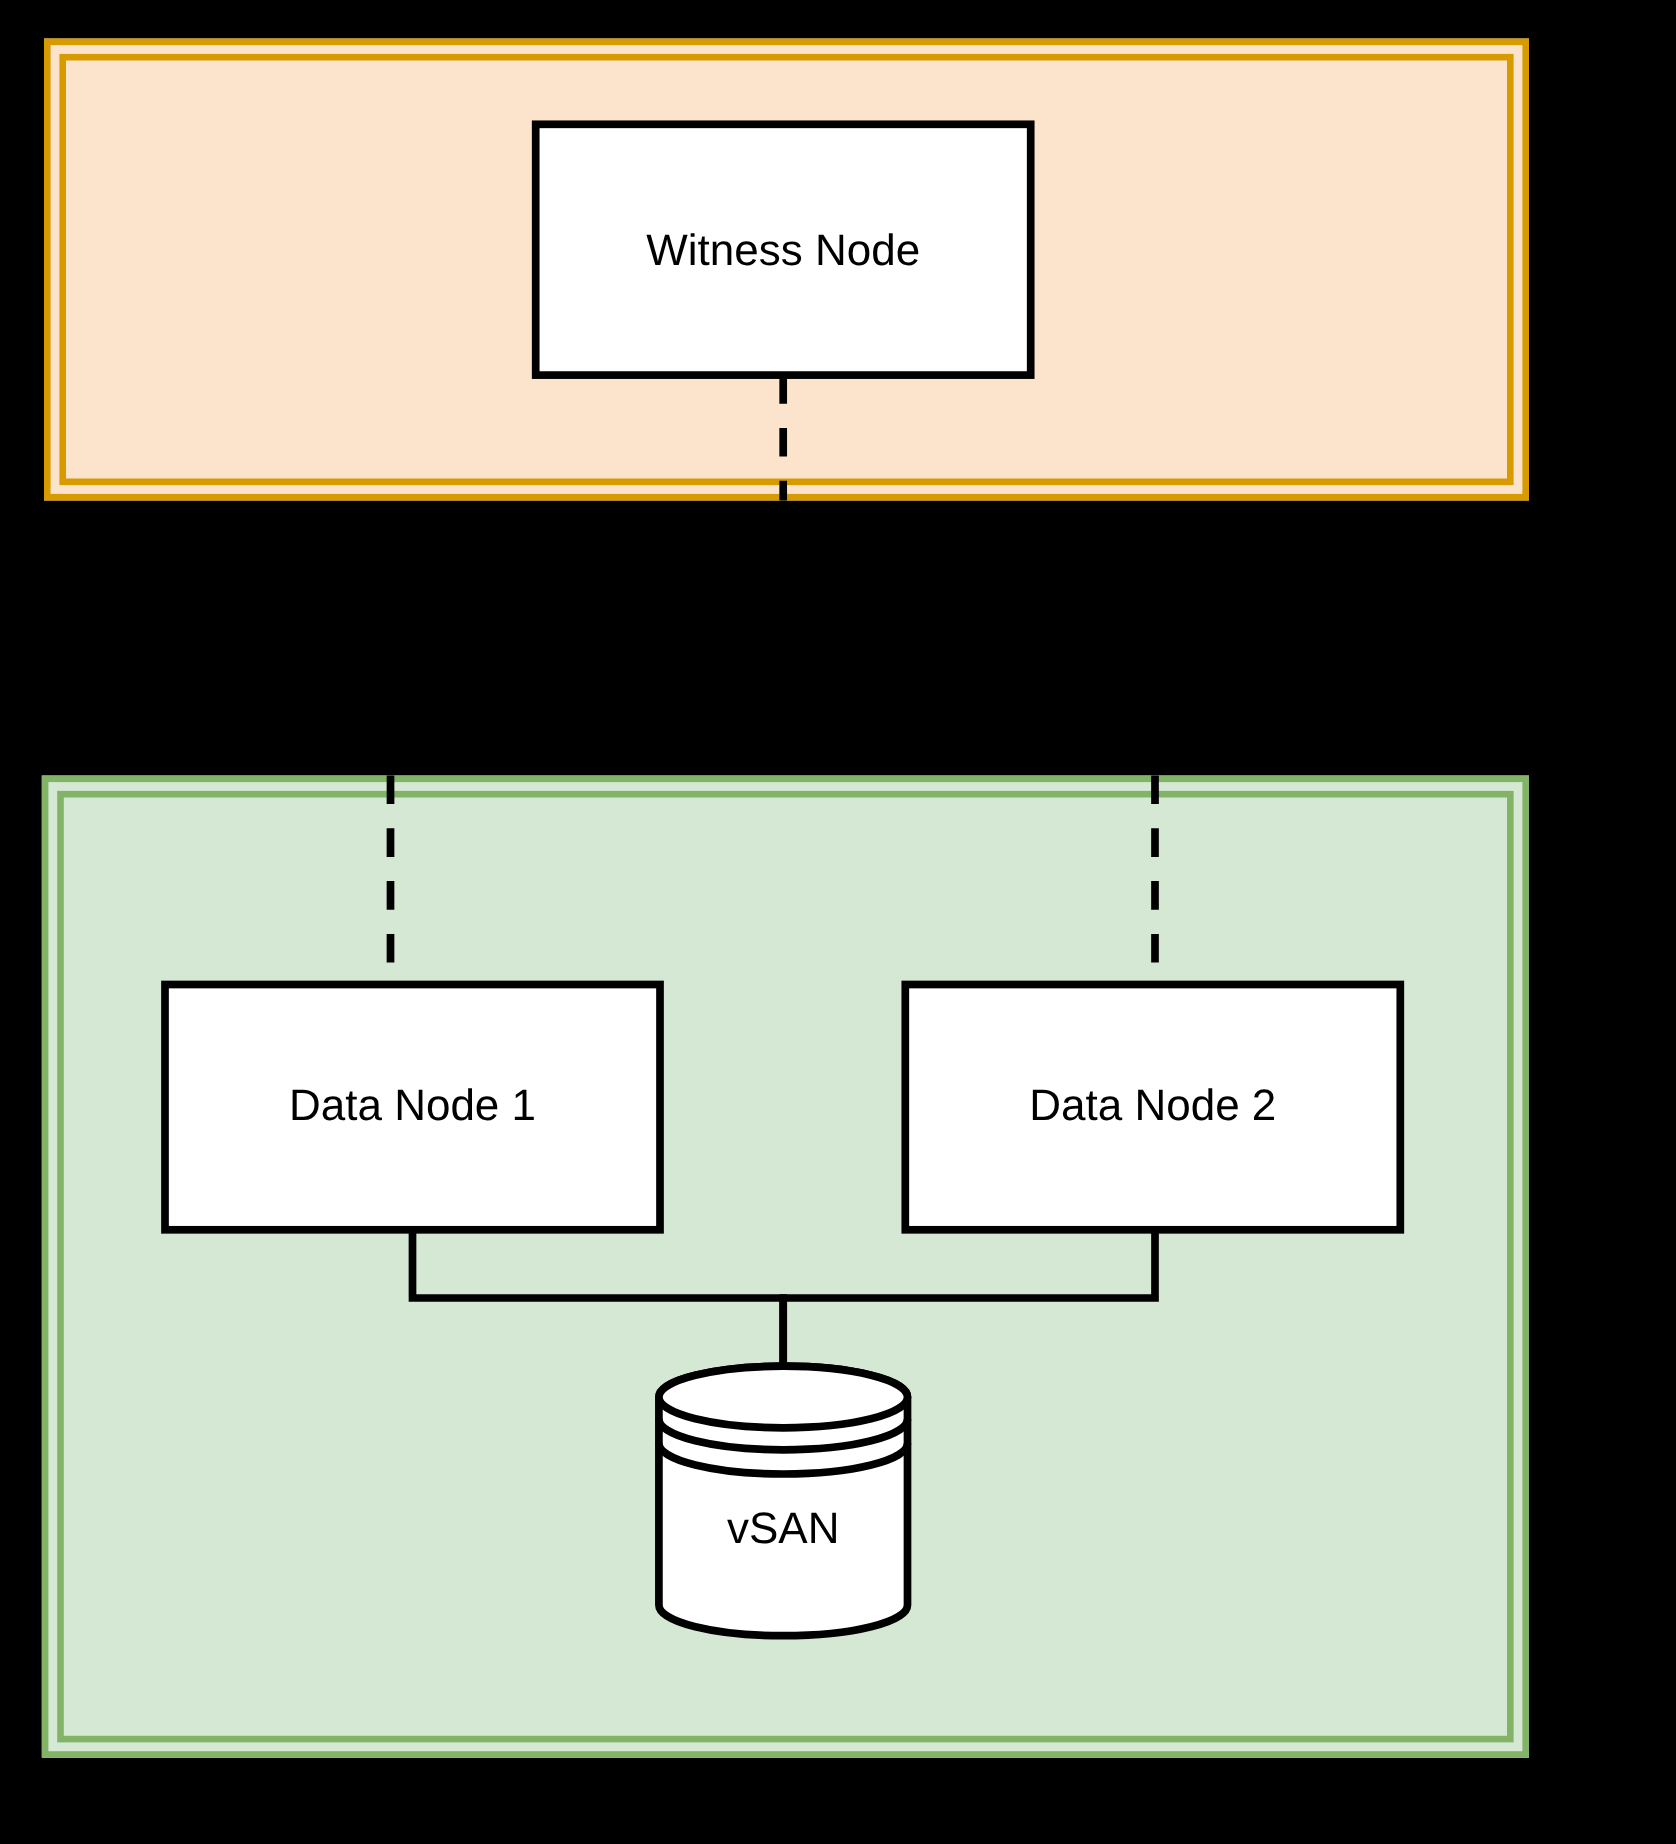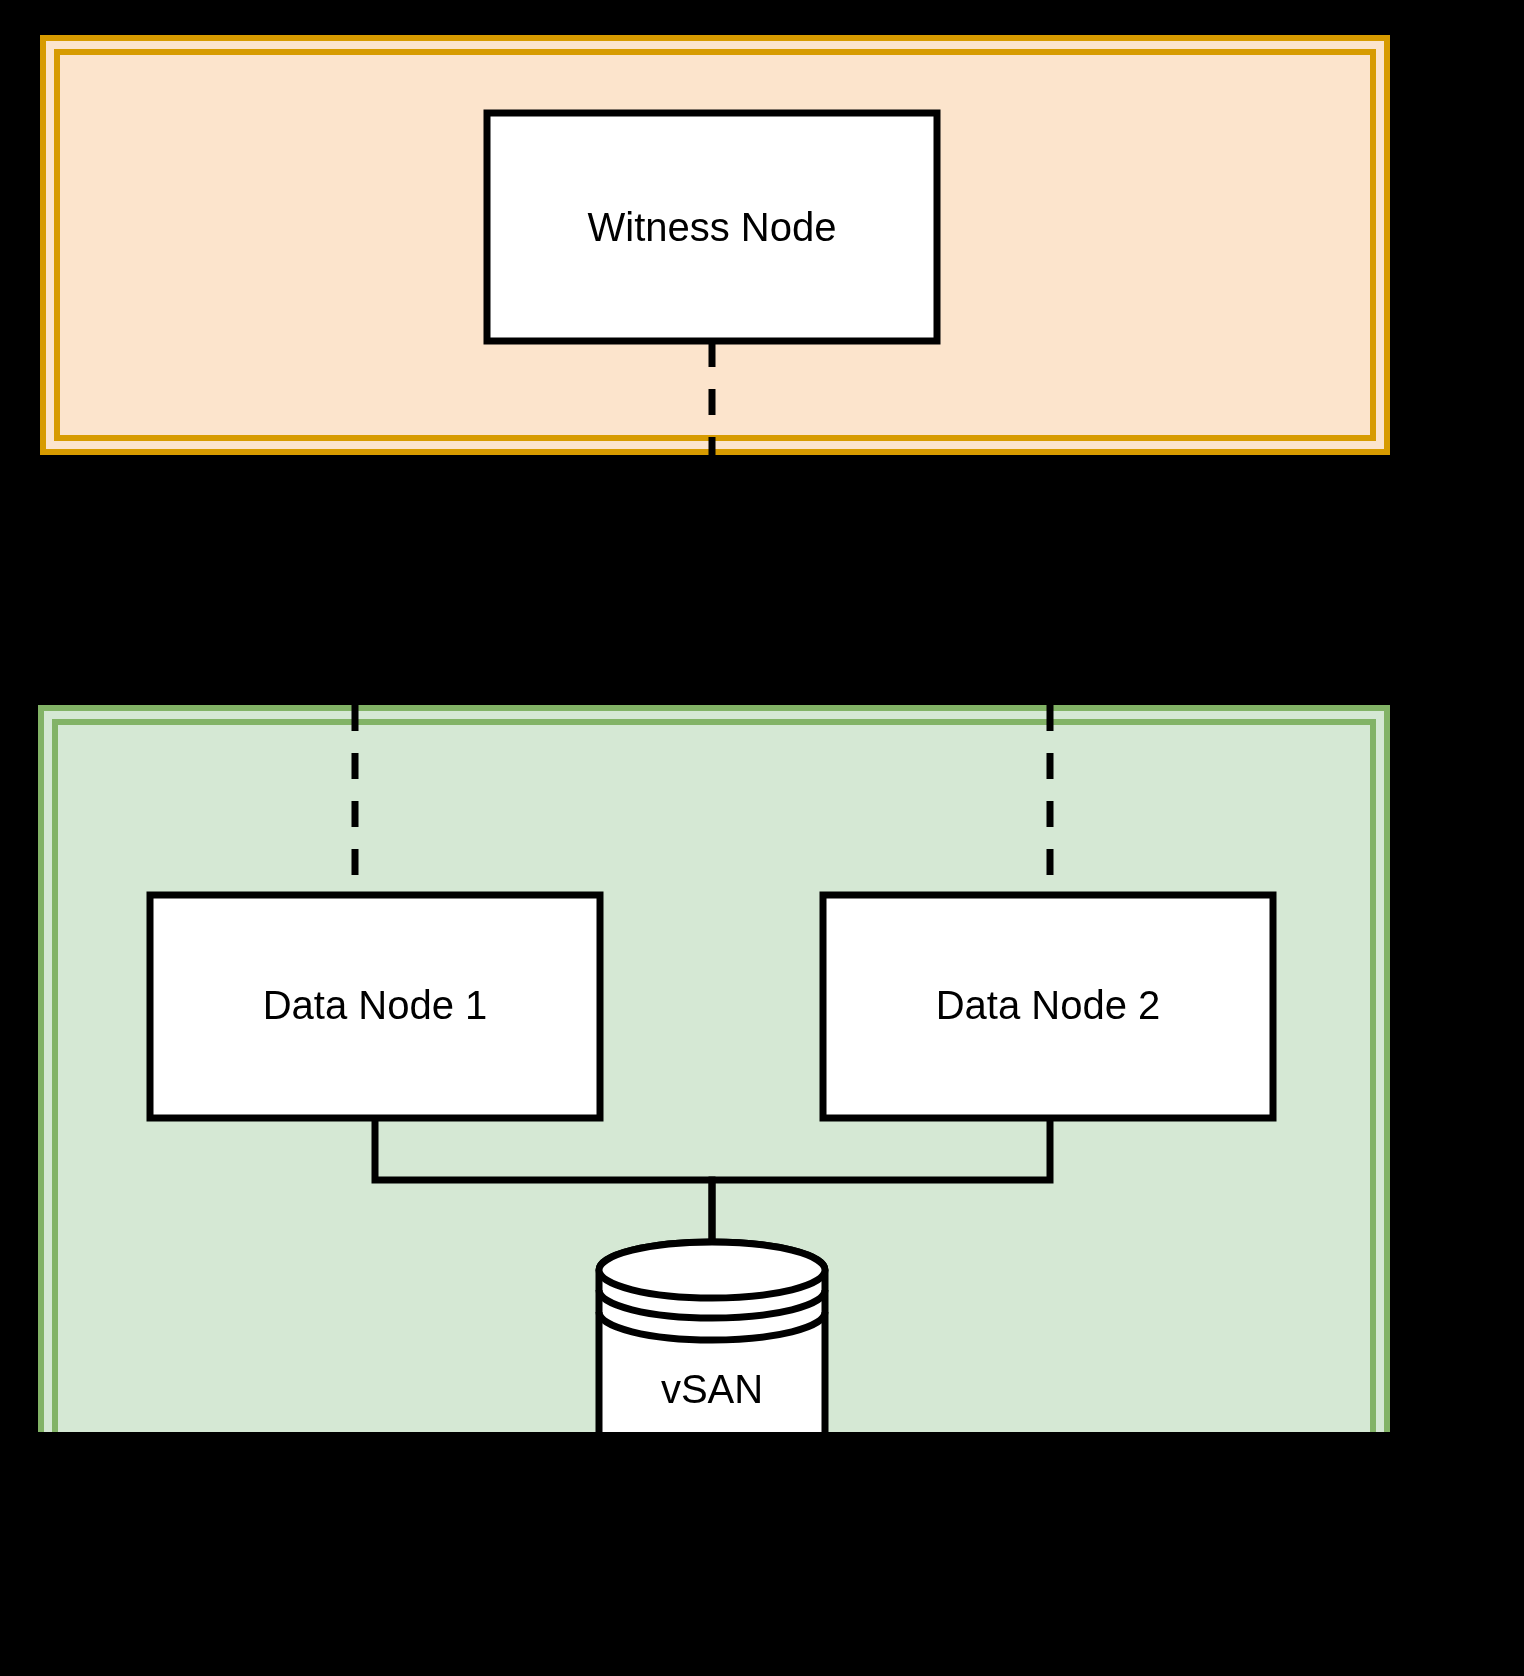--- a/index.html
+++ b/index.html
@@ -7,21 +7,21 @@
     margin: 0;
     padding: 0;
     background: #000000;
   }
   body {
     font-family: "Liberation Sans", sans-serif;
   }
   #canvas {
     position: relative;
     width: 1524px;
-    height: 1432px;
+    height: 1676px;
     background: #000000;
     overflow: hidden;
   }
   #diagram-svg {
     position: absolute;
     left: 0;
     top: 0;
     width: 1524px;
     height: 1676px;
     display: block;

